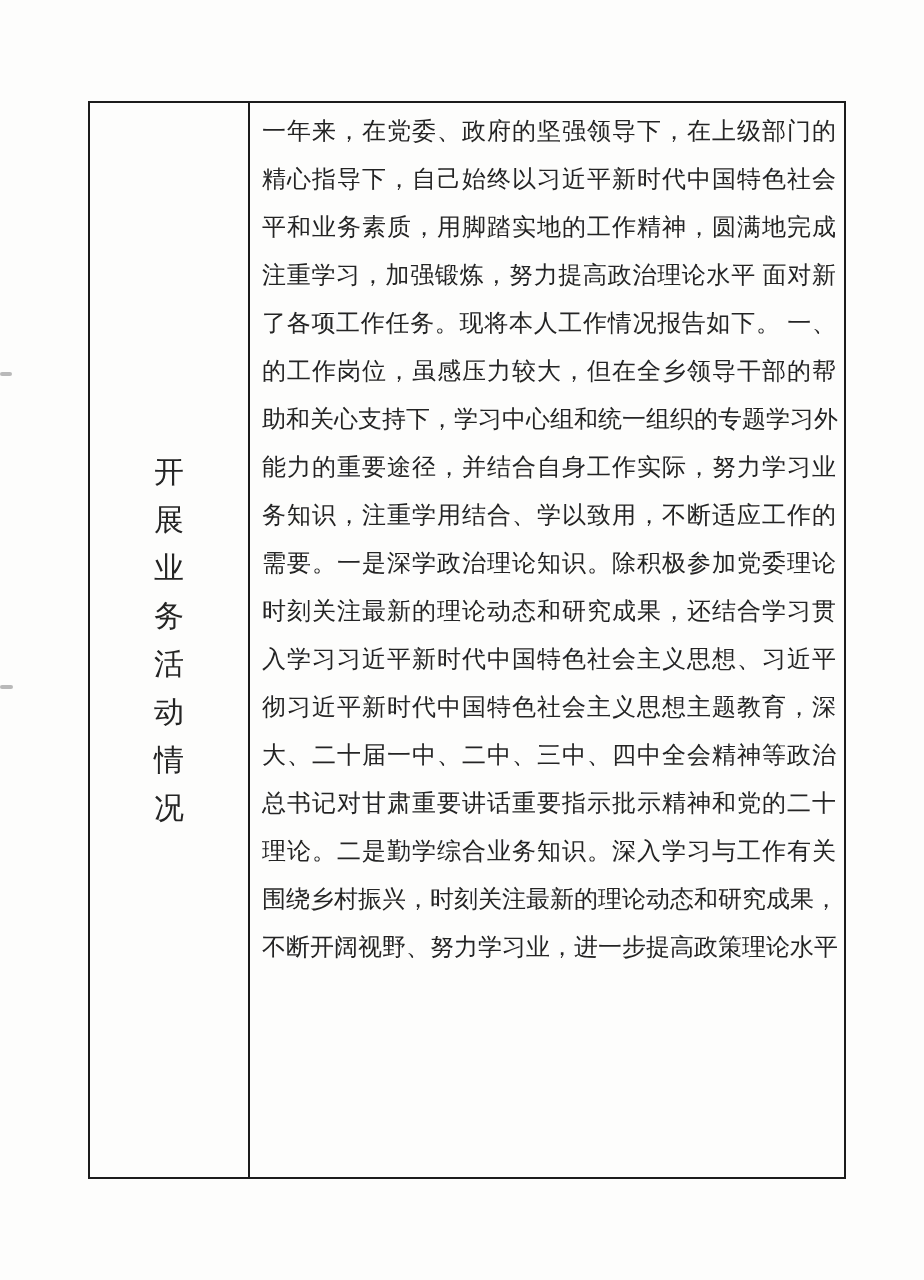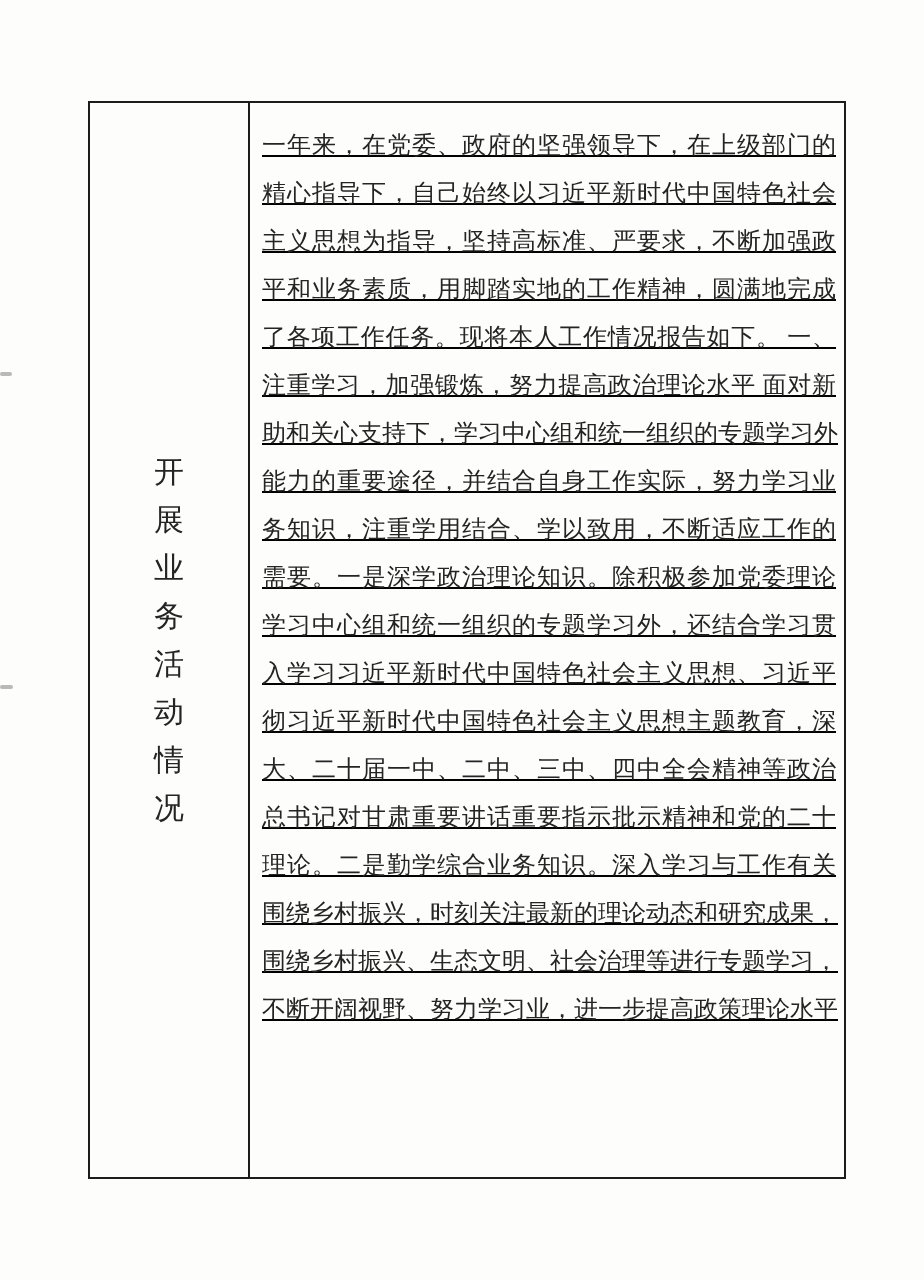--- a/index.html
+++ b/index.html
@@ -40,23 +40,22 @@
   }
   .v-char {
     font-size: 30px;
     line-height: 30px;
     color: #242424;
     font-weight: 500;
   }
   .cell-right {
     flex: 1 1 auto;
     box-sizing: border-box;
-    padding: 18px 8px 0 12px;
+    padding: 4px 8px 0 12px;
     overflow: hidden;
-    text-decoration: underline;
   }
   .text-line {
     height: 48px;
     line-height: 48px;
     font-size: 24px;
     color: #242424;
     text-align: justify;
     text-align-last: justify;
     text-justify: inter-character;
     white-space: nowrap;
@@ -89,33 +88,32 @@
         <div class="v-char">务</div>
         <div class="v-char">活</div>
         <div class="v-char">动</div>
         <div class="v-char">情</div>
         <div class="v-char">况</div>
       </div>
 
     <div class="cell-right">
         <div class="text-line">一年来，在党委、政府的坚强领导下，在上级部门的</div>
         <div class="text-line">精心指导下，自己始终以习近平新时代中国特色社会</div>
-        <div class="text-line">主义思想为指导，坚持高标准、严要求，不断加强政</div>
         <div class="text-line">平和业务素质，用脚踏实地的工作精神，圆满地完成</div>
+        <div class="text-line">注重学习，加强锻炼，努力提高政治理论水平 面对新</div>
         <div class="text-line">了各项工作任务。现将本人工作情况报告如下。 一、</div>
-        <div class="text-line">注重学习，加强锻炼，努力提高政治理论水平 面对新</div>
+        <div class="text-line">的工作岗位，虽感压力较大，但在全乡领导干部的帮</div>
         <div class="text-line">助和关心支持下，学习中心组和统一组织的专题学习外</div>
         <div class="text-line">能力的重要途径，并结合自身工作实际，努力学习业</div>
         <div class="text-line">务知识，注重学用结合、学以致用，不断适应工作的</div>
         <div class="text-line">需要。一是深学政治理论知识。除积极参加党委理论</div>
-        <div class="text-line">学习中心组和统一组织的专题学习外，还结合学习贯</div>
+        <div class="text-line">时刻关注最新的理论动态和研究成果，还结合学习贯</div>
         <div class="text-line">入学习习近平新时代中国特色社会主义思想、习近平</div>
         <div class="text-line">彻习近平新时代中国特色社会主义思想主题教育，深</div>
         <div class="text-line">大、二十届一中、二中、三中、四中全会精神等政治</div>
         <div class="text-line">总书记对甘肃重要讲话重要指示批示精神和党的二十</div>
         <div class="text-line">理论。二是勤学综合业务知识。深入学习与工作有关</div>
         <div class="text-line">围绕乡村振兴，时刻关注最新的理论动态和研究成果，</div>
-        <div class="text-line">围绕乡村振兴、生态文明、社会治理等进行专题学习，</div>
         <div class="text-line">不断开阔视野、努力学习业，进一步提高政策理论水平</div>
       </div>
 
   </div>
 </div>
 
 </body></html>

